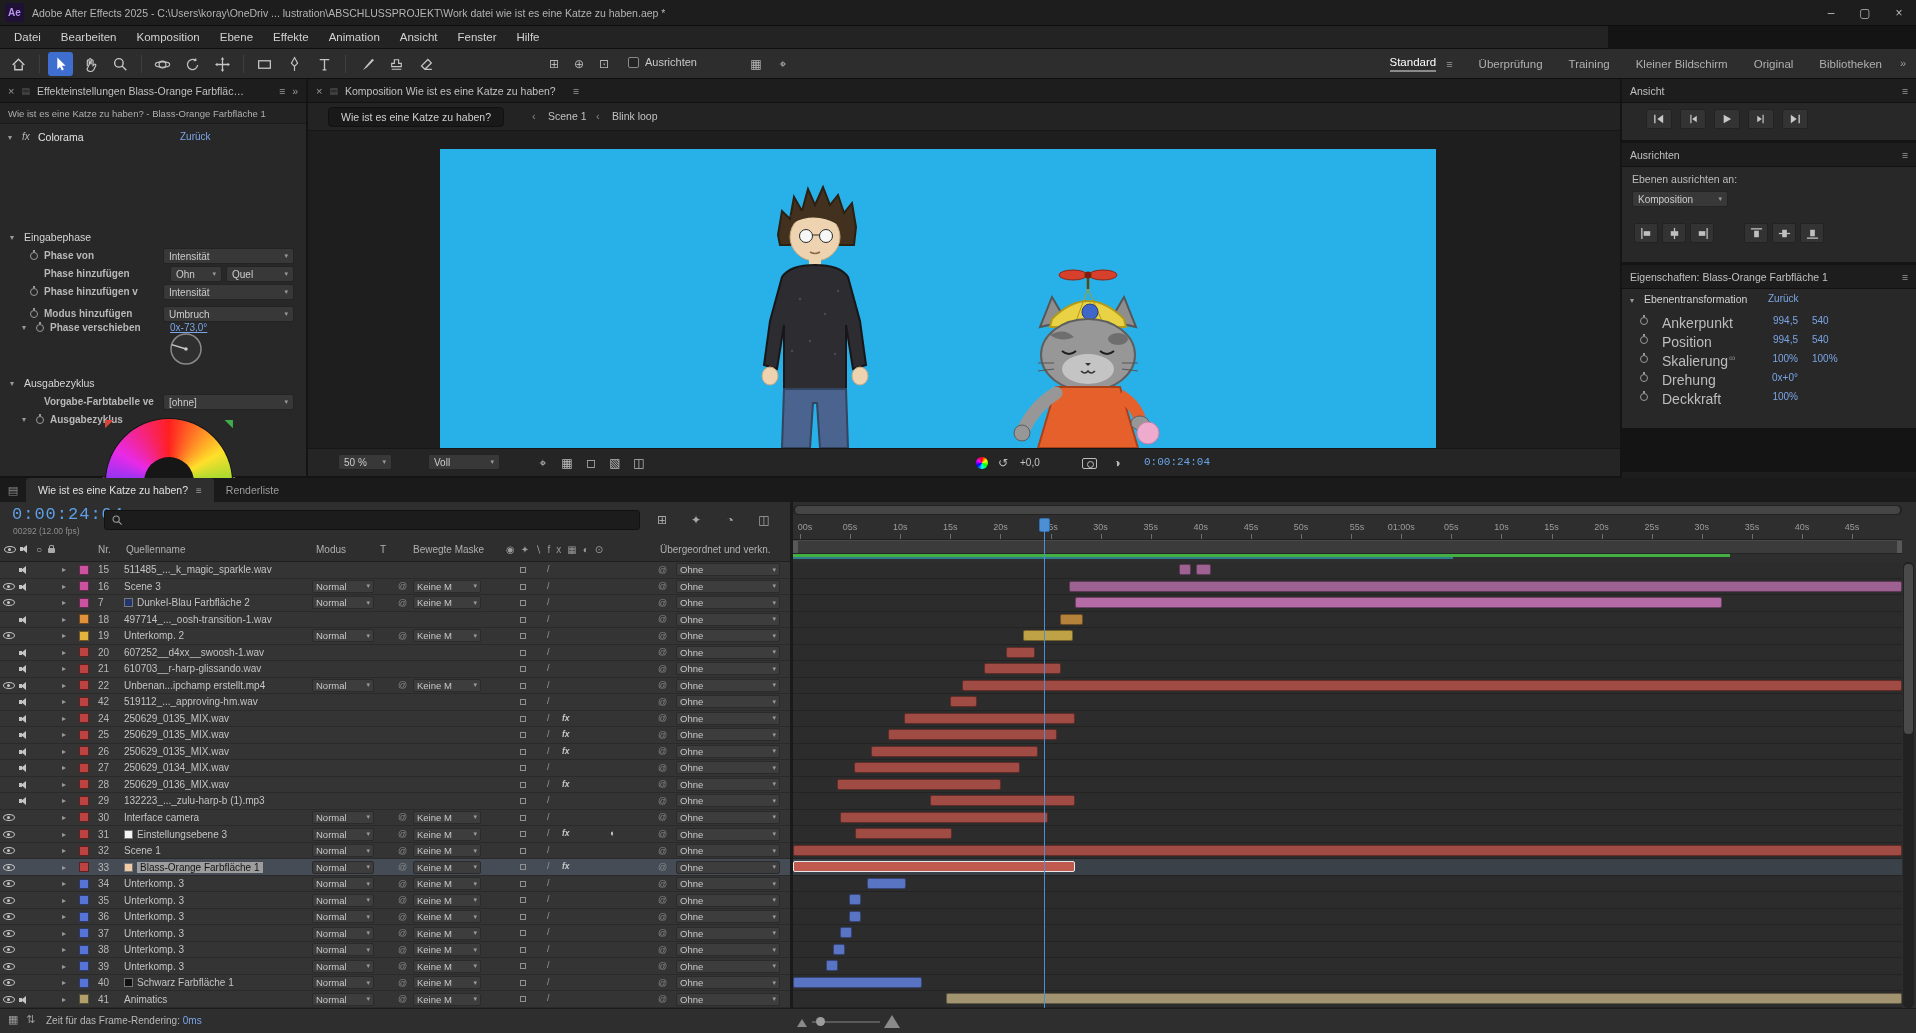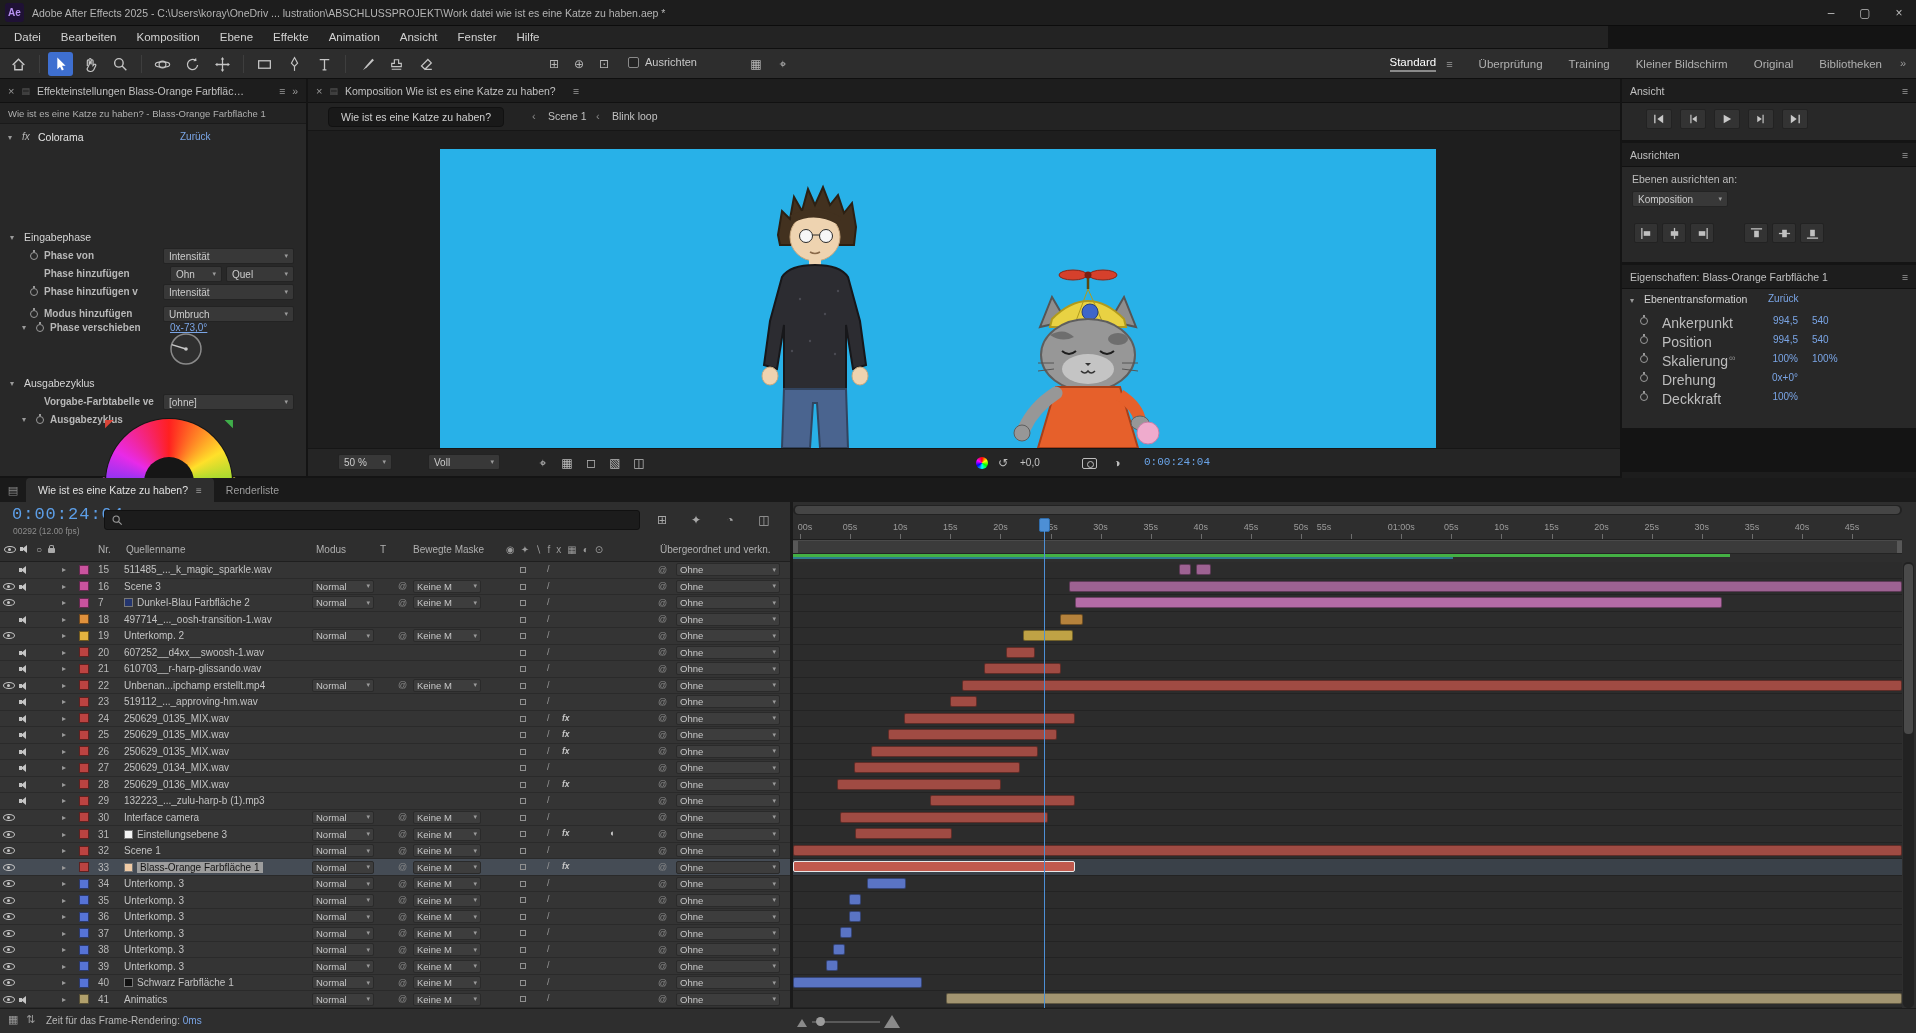--- a/index.html
+++ b/index.html
@@ -714,21 +714,21 @@
         <span class="rlabel" style="left: 307.6px;">30s</span>
         <span class="rtick" style="left: 307.6px;"></span>
         <span class="rlabel" style="left: 357.7px;">35s</span>
         <span class="rtick" style="left: 357.7px;"></span>
         <span class="rlabel" style="left: 407.8px;">40s</span>
         <span class="rtick" style="left: 407.8px;"></span>
         <span class="rlabel" style="left: 457.9px;">45s</span>
         <span class="rtick" style="left: 457.9px;"></span>
         <span class="rlabel" style="left: 508px;">50s</span>
         <span class="rtick" style="left: 508px;"></span>
-        <span class="rlabel" style="left: 531px;">55s</span>
+        <span class="rlabel" style="left: 564px;">55s</span>
         <span class="rtick" style="left: 558.1px;"></span>
         <span class="rlabel" style="left: 608.2px;">01:00s</span>
         <span class="rtick" style="left: 608.2px;"></span>
         <span class="rlabel" style="left: 658.3px;">05s</span>
         <span class="rtick" style="left: 658.3px;"></span>
         <span class="rlabel" style="left: 708.4px;">10s</span>
         <span class="rtick" style="left: 708.4px;"></span>
         <span class="rlabel" style="left: 758.5px;">15s</span>
         <span class="rtick" style="left: 758.5px;"></span>
         <span class="rlabel" style="left: 808.6px;">20s</span>
@@ -1050,21 +1050,21 @@
           <span class="c-eye"></span>
           <span class="c-aud">
             <i class="spk"></i>
           </span>
           <span class="c-solo"></span>
           <span class="c-lock"></span>
           <span class="c-twirl">▸</span>
           <span class="c-swatch">
             <i class="swatchbox" style="background: rgb(187, 67, 65);"></i>
           </span>
-          <span class="c-nr">23</span>
+          <span class="c-nr">42</span>
           <span class="c-name">
             <span>519112_..._approving-hm.wav</span>
           </span>
           <span class="c-switches">
             <i class="fbox"></i>
             <i class="qual">/</i>
           </span>
           <span class="c-pick2">@</span>
           <span class="c-parent">
             <span class="rdd">

